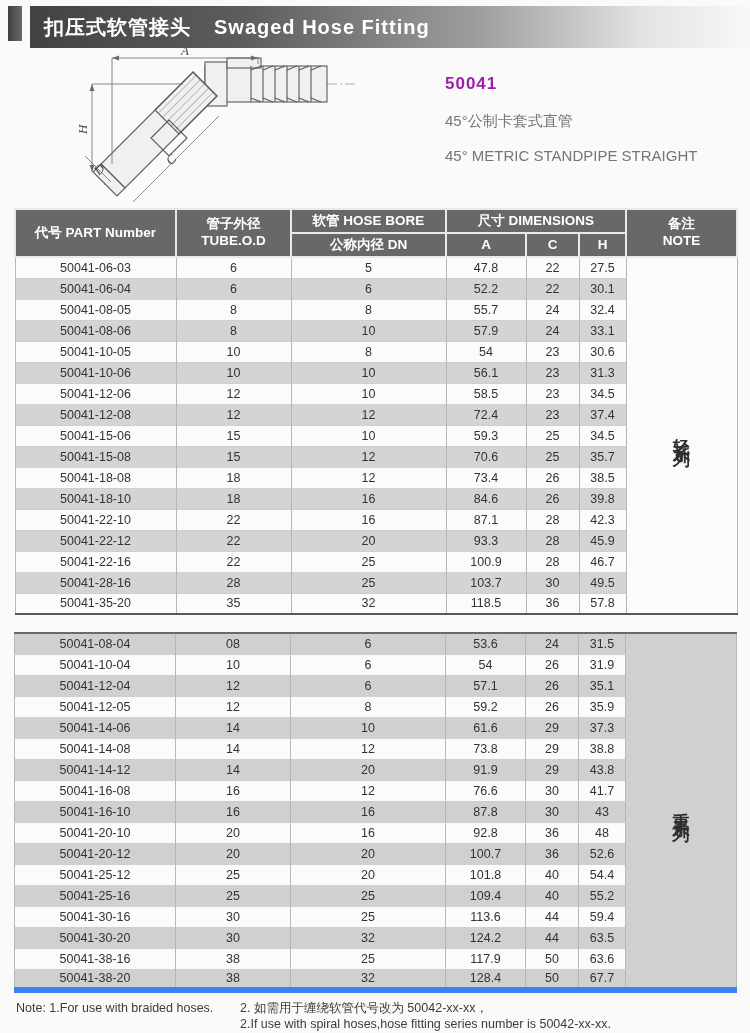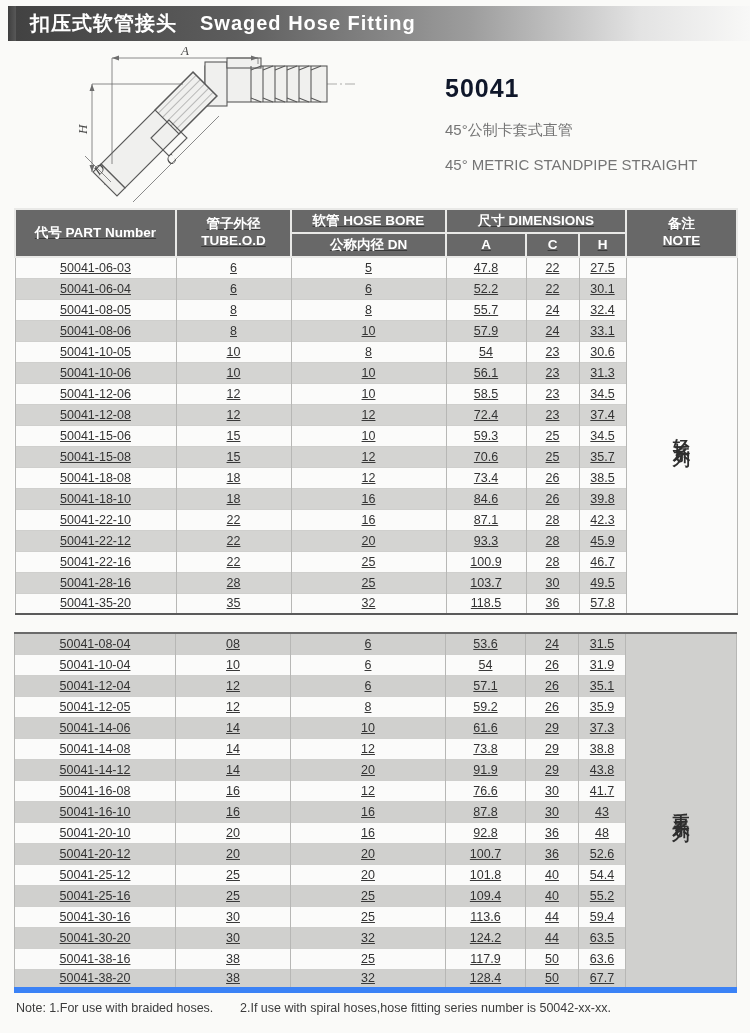--- a/index.html
+++ b/index.html
@@ -13,47 +13,46 @@
     overflow: hidden;
   }
 
   
   .accent-block {
     position: absolute; left: 8px; top: 6px;
     width: 14px; height: 35px;
     background: linear-gradient(90deg, #3f3f3f, #6a6a6a);
   }
   .header-bar {
-    position: absolute; left: 16px; top: 6px; right: 0;
-    height: 35px;
+    position: absolute; left: 30px; top: 6px; right: 0;
+    height: 42px;
     background: linear-gradient(90deg, #424242 0%, #5d5d5d 30%, #9d9d9d 62%, #e3e3e3 85%, #f8f8f7 100%);
     display: flex; align-items: center;
     padding-left: 14px;
     color: #ffffff;
     font-weight: bold;
     font-size: 20px;
     letter-spacing: 1px;
   }
   .header-bar .en { margin-left: 23px; }
 
   
   .diagram-wrap { position: absolute; left: 55px; top: 46px; width: 375px; height: 162px; }
   .product-block { position: absolute; left: 445px; top: 74px; width: 295px; }
-  .product-model { font-size: 25px; font-weight: bold; color: #0f172a; letter-spacing: 1px; }
+  .product-model { font-size: 17px; font-weight: bold; color: #a21caf; letter-spacing: 1px; }
   .product-line { font-size: 15px; color: #757575; line-height: 1.5; margin-top: 12px; }
   .product-line.first { margin-top: 16px; }
 
   
   .spec-table {
     border-collapse: collapse;
     table-layout: fixed;
     width: 722px;
     margin-left: 14px;
     background: #fdfdfc;
-    text-decoration: underline;
   }
   .spec-table th {
     background: #686868;
     color: #ffffff;
     font-size: 13.5px;
     font-weight: bold;
     height: 24px;
     border: 2px solid #e9e9e7;
     line-height: 1.25;
     text-align: center;
@@ -505,15 +504,16 @@
         <td>67.7</td>
       </tr>
     </tbody>
 </table>
 
 <div class="footnotes">
   <div class="col-1">
     <div>Note: 1.For use with braided hoses.</div>
   </div>
   <div class="col-2">
+    <div>2. 如需用于缠绕软管代号改为 50042-xx-xx，</div>
     <div>2.If use with spiral hoses,hose fitting series number is 50042-xx-xx.</div>
   </div>
 </div>
 
 </body></html>

